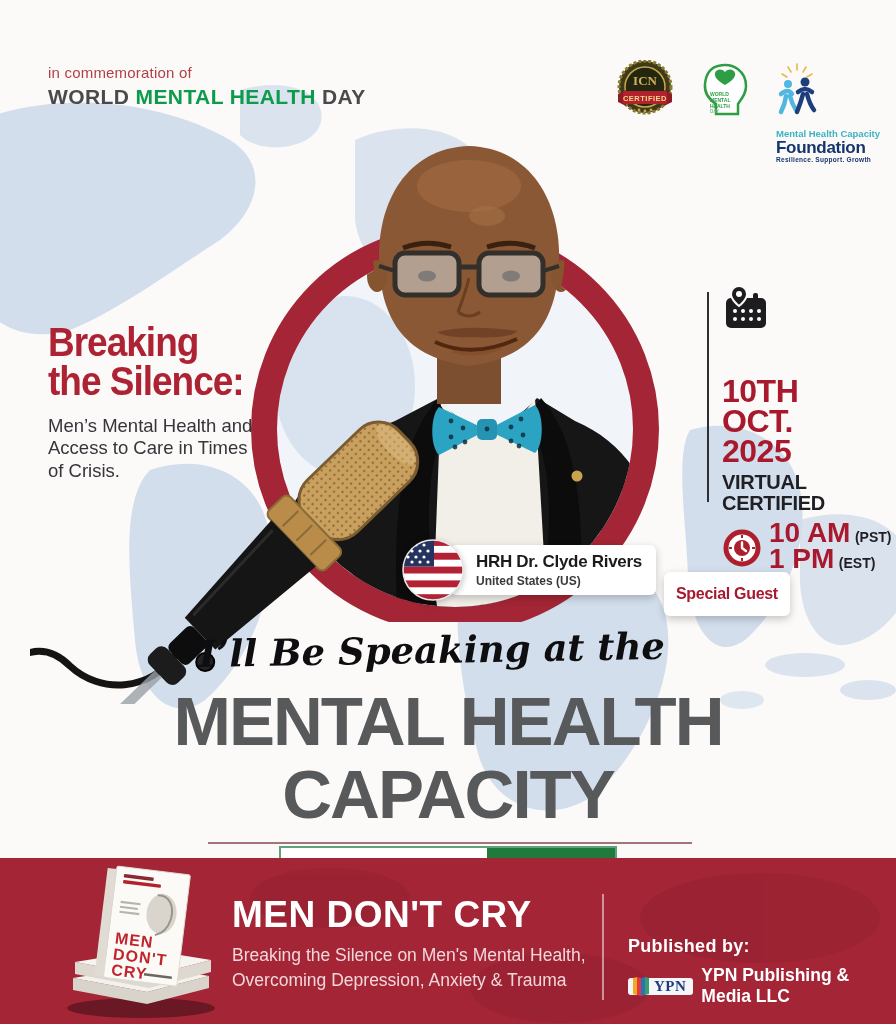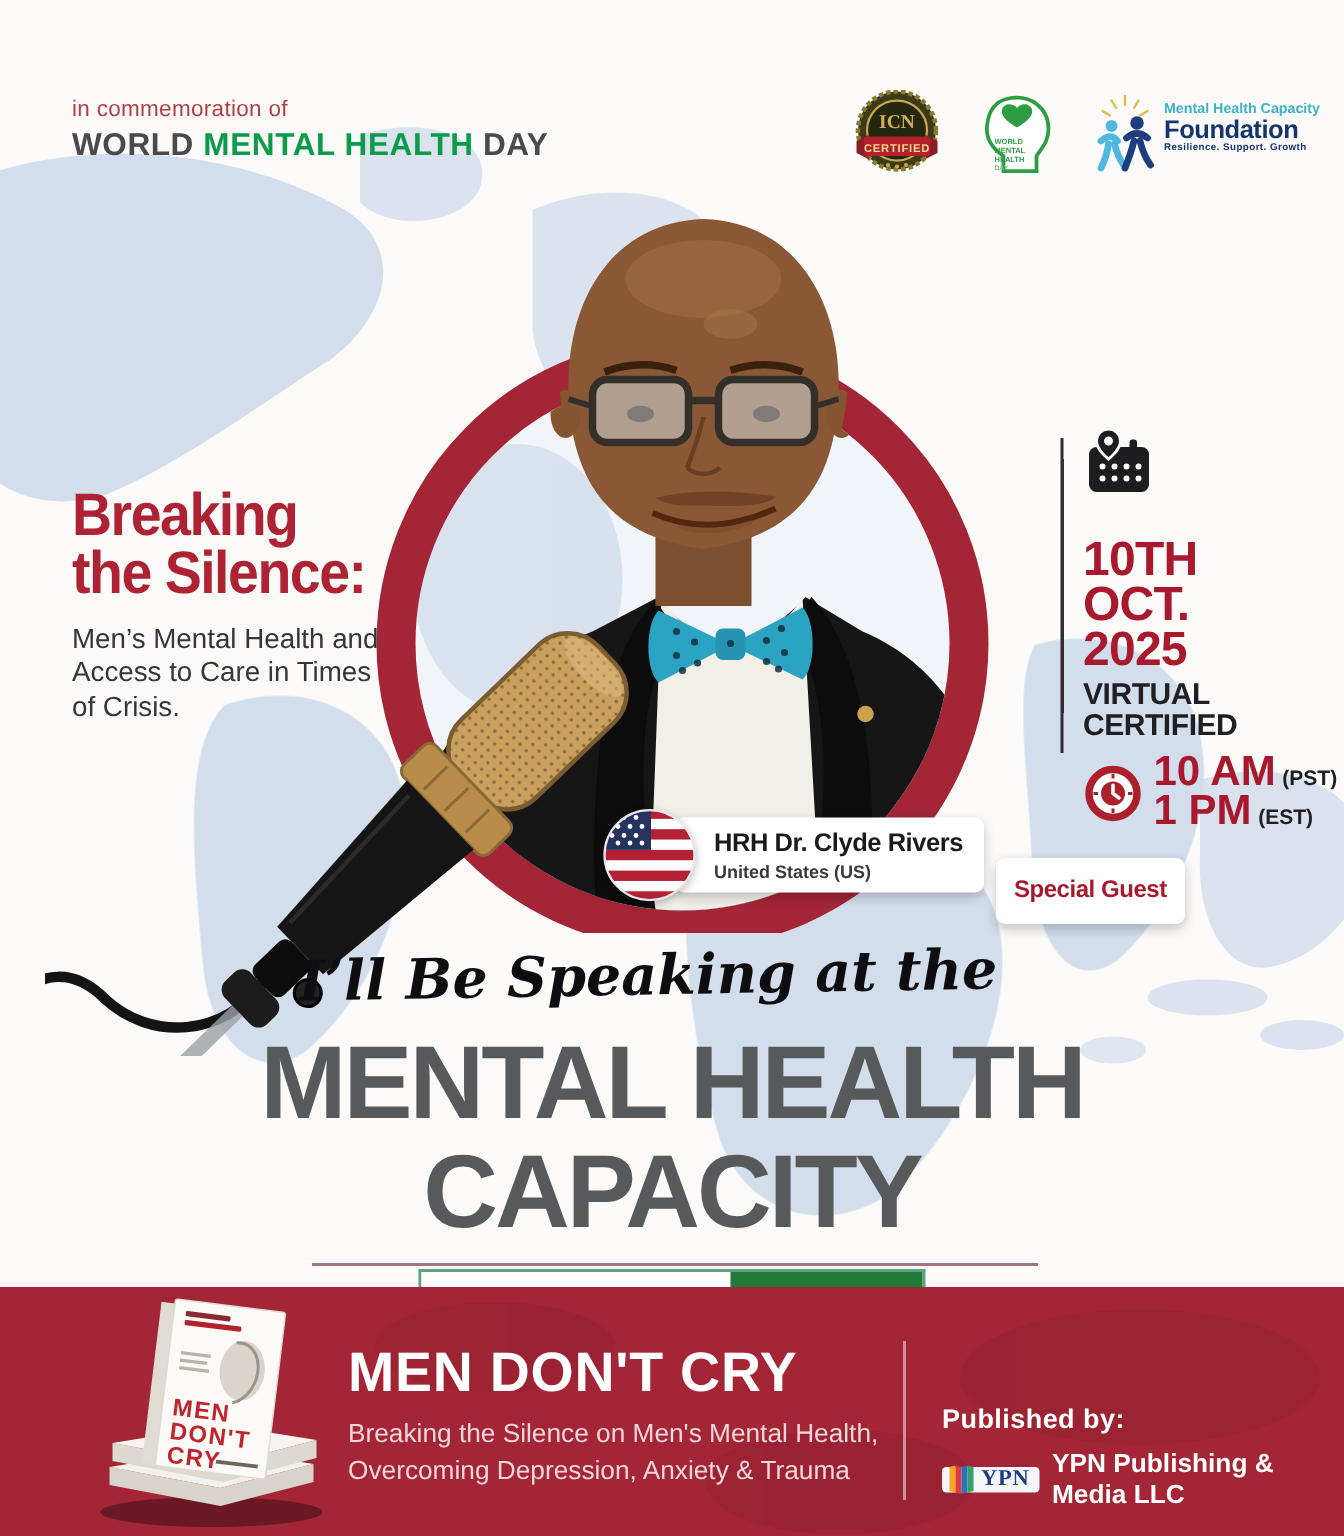--- a/index.html
+++ b/index.html
@@ -12,35 +12,35 @@
   .abs { position:absolute; }
 
   
   .commemoration { left:48px; top:64px; }
   .commemoration .c1 { font-size:15px; color:#B04045; font-weight:500; letter-spacing:.2px; }
   .commemoration .c2 { margin-top:4px; font-size:21px; font-weight:700; color:#4A4A4C; letter-spacing:.4px; }
   .commemoration .c2 .green { color:#0B9B4B; }
 
   
   .logos { right:16px; top:60px; display:flex; align-items:flex-start; gap:24px; }
-  .logo-foundation { display:flex; gap:5px; }
+  .logo-foundation { display:flex; gap:5px;flex-direction:column; }
   .f-text { margin-top:8px; line-height:1.05; }
   .f-t1 { font-size:9.5px; color:#3BB3C3; font-weight:600; }
   .f-t2 { font-size:17px; color:#16356E; font-weight:700; letter-spacing:-.3px; }
   .f-t3 { font-size:6.5px; color:#16356E; font-weight:600; letter-spacing:.3px; }
 
   
   .theme { left:48px; top:324px; width:236px; }
   .theme h2 { font-size:37px; line-height:.98; color:#AE2334; font-weight:800; letter-spacing:-1px; transform:scaleY(1.08); transform-origin:left top; }
   .theme p { margin-top:18px; font-size:18.5px; line-height:1.22; color:#35353A; font-weight:500; }
 
   
   .vline { left:707px; top:292px; width:2px; height:210px; background:#2F2F33; }
   .event { left:722px; top:284px; }
-  .ev-date { margin-top:20px; font-size:32px; line-height:30px; font-weight:800; color:#A8192E; letter-spacing:-.5px; }
+  .ev-date { margin-top:40px; font-size:32px; line-height:30px; font-weight:800; color:#A8192E; letter-spacing:-.5px; }
   .ev-format { margin-top:6px; font-size:20px; line-height:21px; font-weight:800; color:#202024; letter-spacing:-.3px; }
   .ev-times { margin-top:8px; display:flex; align-items:center; gap:7px; }
   .ev-time-col { line-height:21px; white-space:nowrap; }
   .ev-time { font-size:28px; font-weight:800; color:#A8192E; }
   .ev-zone { font-size:14px; font-weight:800; color:#202024; }
 
   
   .hero { left:225px; top:136px; }
   .mic { left:30px; top:392px; }
 

